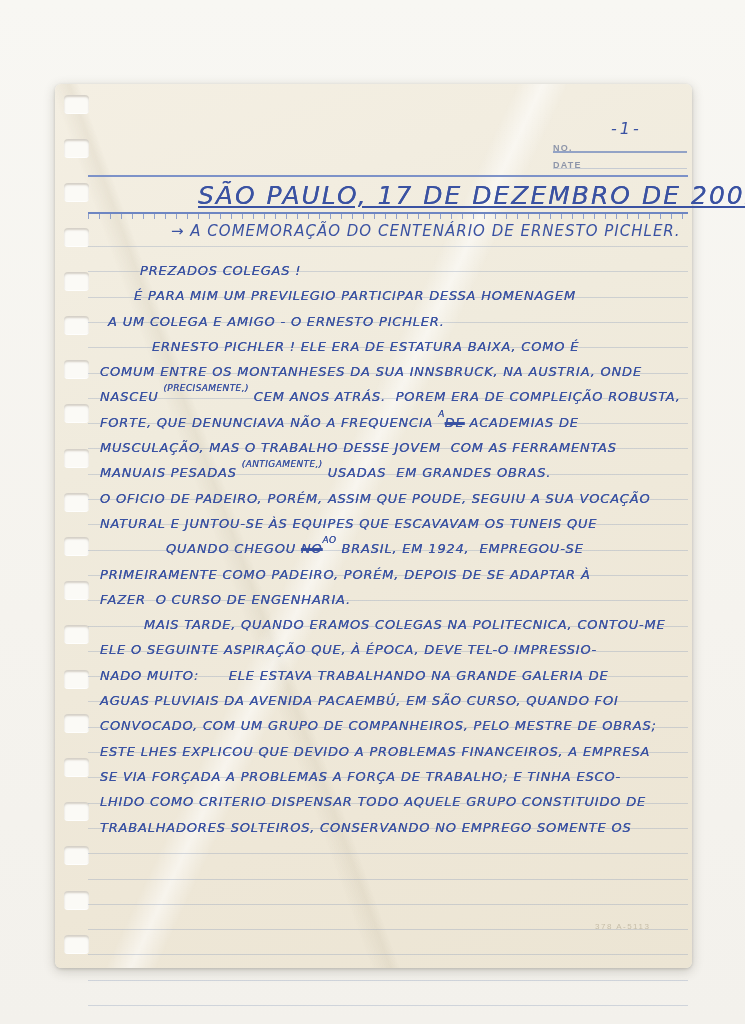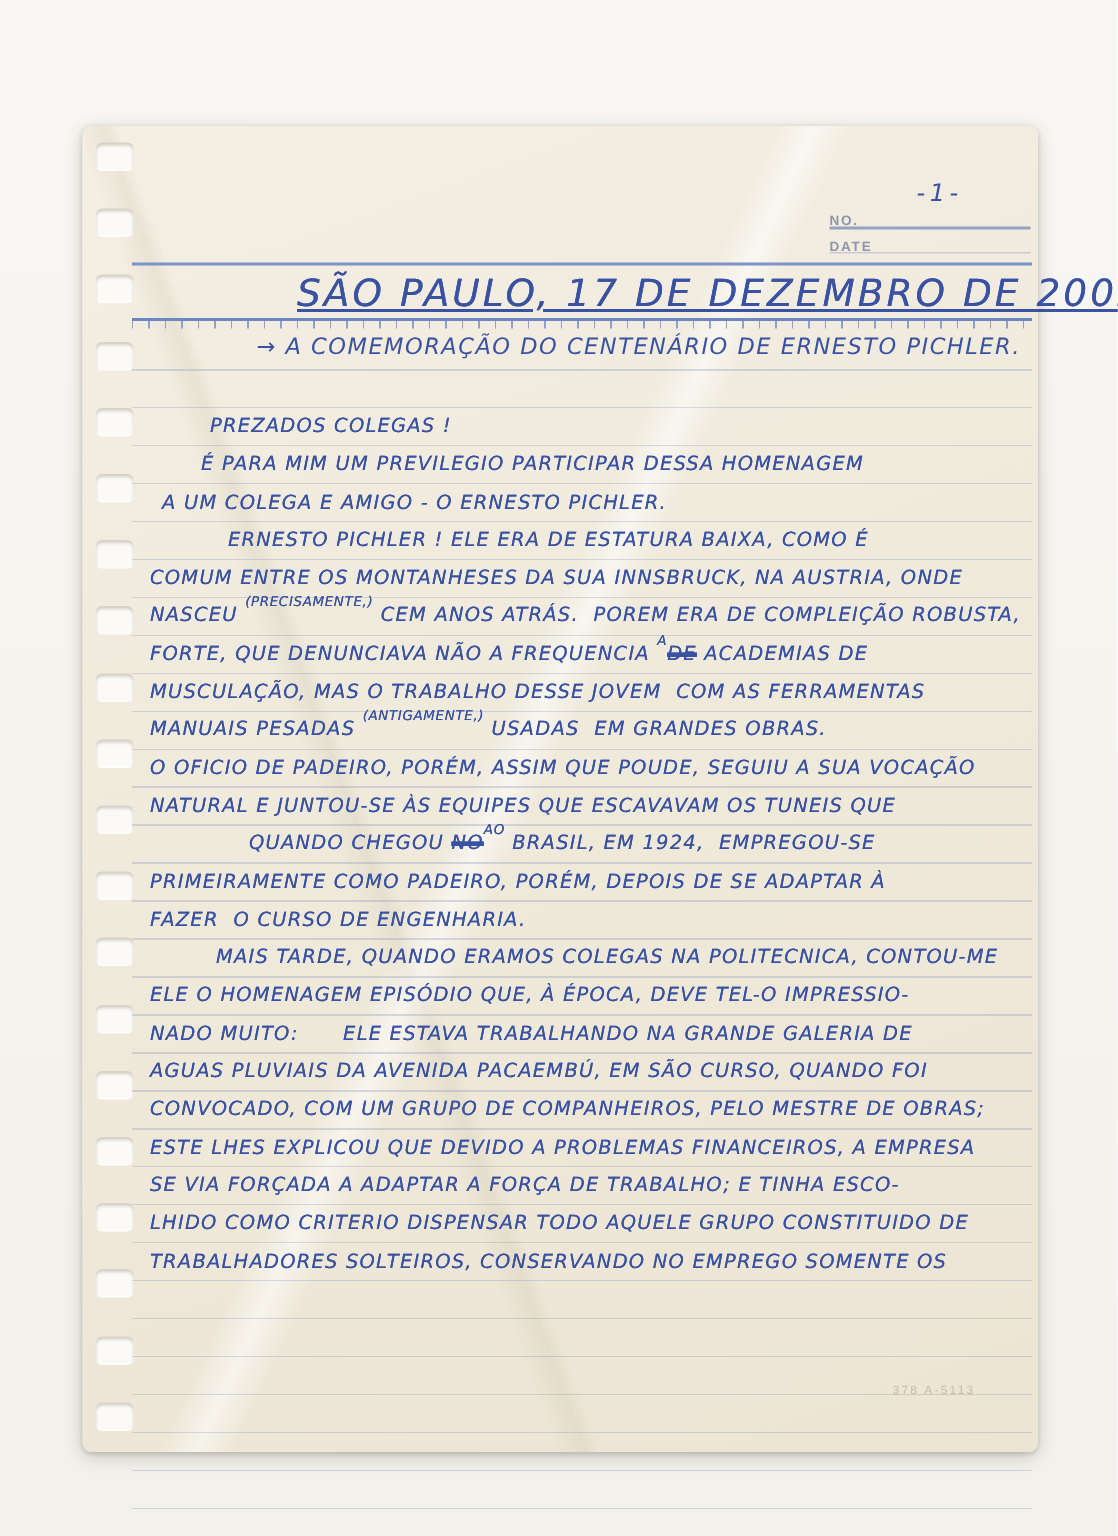--- a/index.html
+++ b/index.html
@@ -47,21 +47,21 @@
   .lbl{font-size:9px;color:#8d95a9;letter-spacing:1.2px;font-weight:bold;}
   .title{
     position:absolute;left:143px;top:97px;font-size:25px;letter-spacing:2px;
     white-space:pre;text-shadow:0 0 .4px #3a52a2;text-decoration:underline;
   }
   .subtitle{
     position:absolute;left:116px;top:138px;font-size:15px;letter-spacing:1px;
     white-space:pre;
     font-style:italic;
   }
-  .body{position:absolute;left:45px;top:174px;width:592px;margin-top:14px;}
+  .body{position:absolute;left:45px;top:174px;width:592px;}
   .line{
     height:25.3px;line-height:25.3px;white-space:pre;font-size:13px;
     letter-spacing:0.8px;font-family:"DejaVu Sans",sans-serif;font-style:italic;
     color:#3a52a2;text-shadow:0 0 .3px #3a52a2;
   }
   .ins{
     display:inline-block;position:relative;top:-10px;font-size:9px;
     letter-spacing:0.4px;line-height:9px;
   }
   .del{
@@ -125,25 +125,25 @@
         <div class="line" style="padding-left: 0px;"><span>NASCEU </span><span class="ins">(PRECISAMENTE,)</span><span> CEM ANOS ATRÁS.  POREM ERA DE COMPLEIÇÃO ROBUSTA,</span></div>
         <div class="line" style="padding-left: 0px;"><span>FORTE, QUE DENUNCIAVA NÃO A FREQUENCIA </span><span class="ins">A</span><span class="del">DE</span><span> ACADEMIAS DE</span></div>
         <div class="line" style="padding-left: 0px;"><span>MUSCULAÇÃO, MAS O TRABALHO DESSE JOVEM  COM AS FERRAMENTAS</span></div>
         <div class="line" style="padding-left: 0px;"><span>MANUAIS PESADAS </span><span class="ins">(ANTIGAMENTE,)</span><span> USADAS  EM GRANDES OBRAS.</span></div>
         <div class="line" style="padding-left: 0px;"><span>O OFICIO DE PADEIRO, PORÉM, ASSIM QUE POUDE, SEGUIU A SUA VOCAÇÃO</span></div>
         <div class="line" style="padding-left: 0px;"><span>NATURAL E JUNTOU-SE ÀS EQUIPES QUE ESCAVAVAM OS TUNEIS QUE</span></div>
         <div class="line" style="padding-left: 66px;"><span>QUANDO CHEGOU </span><span class="del">NO</span><span class="ins">AO</span><span> BRASIL, EM 1924,  EMPREGOU-SE</span></div>
         <div class="line" style="padding-left: 0px;"><span>PRIMEIRAMENTE COMO PADEIRO, PORÉM, DEPOIS DE SE ADAPTAR À</span></div>
         <div class="line" style="padding-left: 0px;"><span>FAZER  O CURSO DE ENGENHARIA.</span></div>
         <div class="line" style="padding-left: 44px;"><span>MAIS TARDE, QUANDO ERAMOS COLEGAS NA POLITECNICA, CONTOU-ME</span></div>
-        <div class="line" style="padding-left: 0px;"><span>ELE O HOMENAGEM EPISÓDIO QUE, À ÉPOCA, DEVE TEL-O IMPRESSIO-</span></div>
+        <div class="line" style="padding-left: 0px;"><span>ELE O SEGUINTE ASPIRAÇÃO QUE, À ÉPOCA, DEVE TEL-O IMPRESSIO-</span></div>
         <div class="line" style="padding-left: 0px;"><span>NADO MUITO:      ELE ESTAVA TRABALHANDO NA GRANDE GALERIA DE</span></div>
         <div class="line" style="padding-left: 0px;"><span>AGUAS PLUVIAIS DA AVENIDA PACAEMBÚ, EM SÃO CURSO, QUANDO FOI</span></div>
         <div class="line" style="padding-left: 0px;"><span>CONVOCADO, COM UM GRUPO DE COMPANHEIROS, PELO MESTRE DE OBRAS;</span></div>
         <div class="line" style="padding-left: 0px;"><span>ESTE LHES EXPLICOU QUE DEVIDO A PROBLEMAS FINANCEIROS, A EMPRESA</span></div>
-        <div class="line" style="padding-left: 0px;"><span>SE VIA FORÇADA A ADAPTAR A FORÇA DE TRABALHO; E TINHA ESCO-</span></div>
+        <div class="line" style="padding-left: 0px;"><span>SE VIA FORÇADA A PROBLEMAS A FORÇA DE TRABALHO; E TINHA ESCO-</span></div>
         <div class="line" style="padding-left: 0px;"><span>LHIDO COMO CRITERIO DISPENSAR TODO AQUELE GRUPO CONSTITUIDO DE</span></div>
         <div class="line" style="padding-left: 0px;"><span>TRABALHADORES SOLTEIROS, CONSERVANDO NO EMPREGO SOMENTE OS</span></div>
       </div>
 
     <div class="corner-print">378  A-5113</div>
   </div>
 </div>
 
 </body></html>

